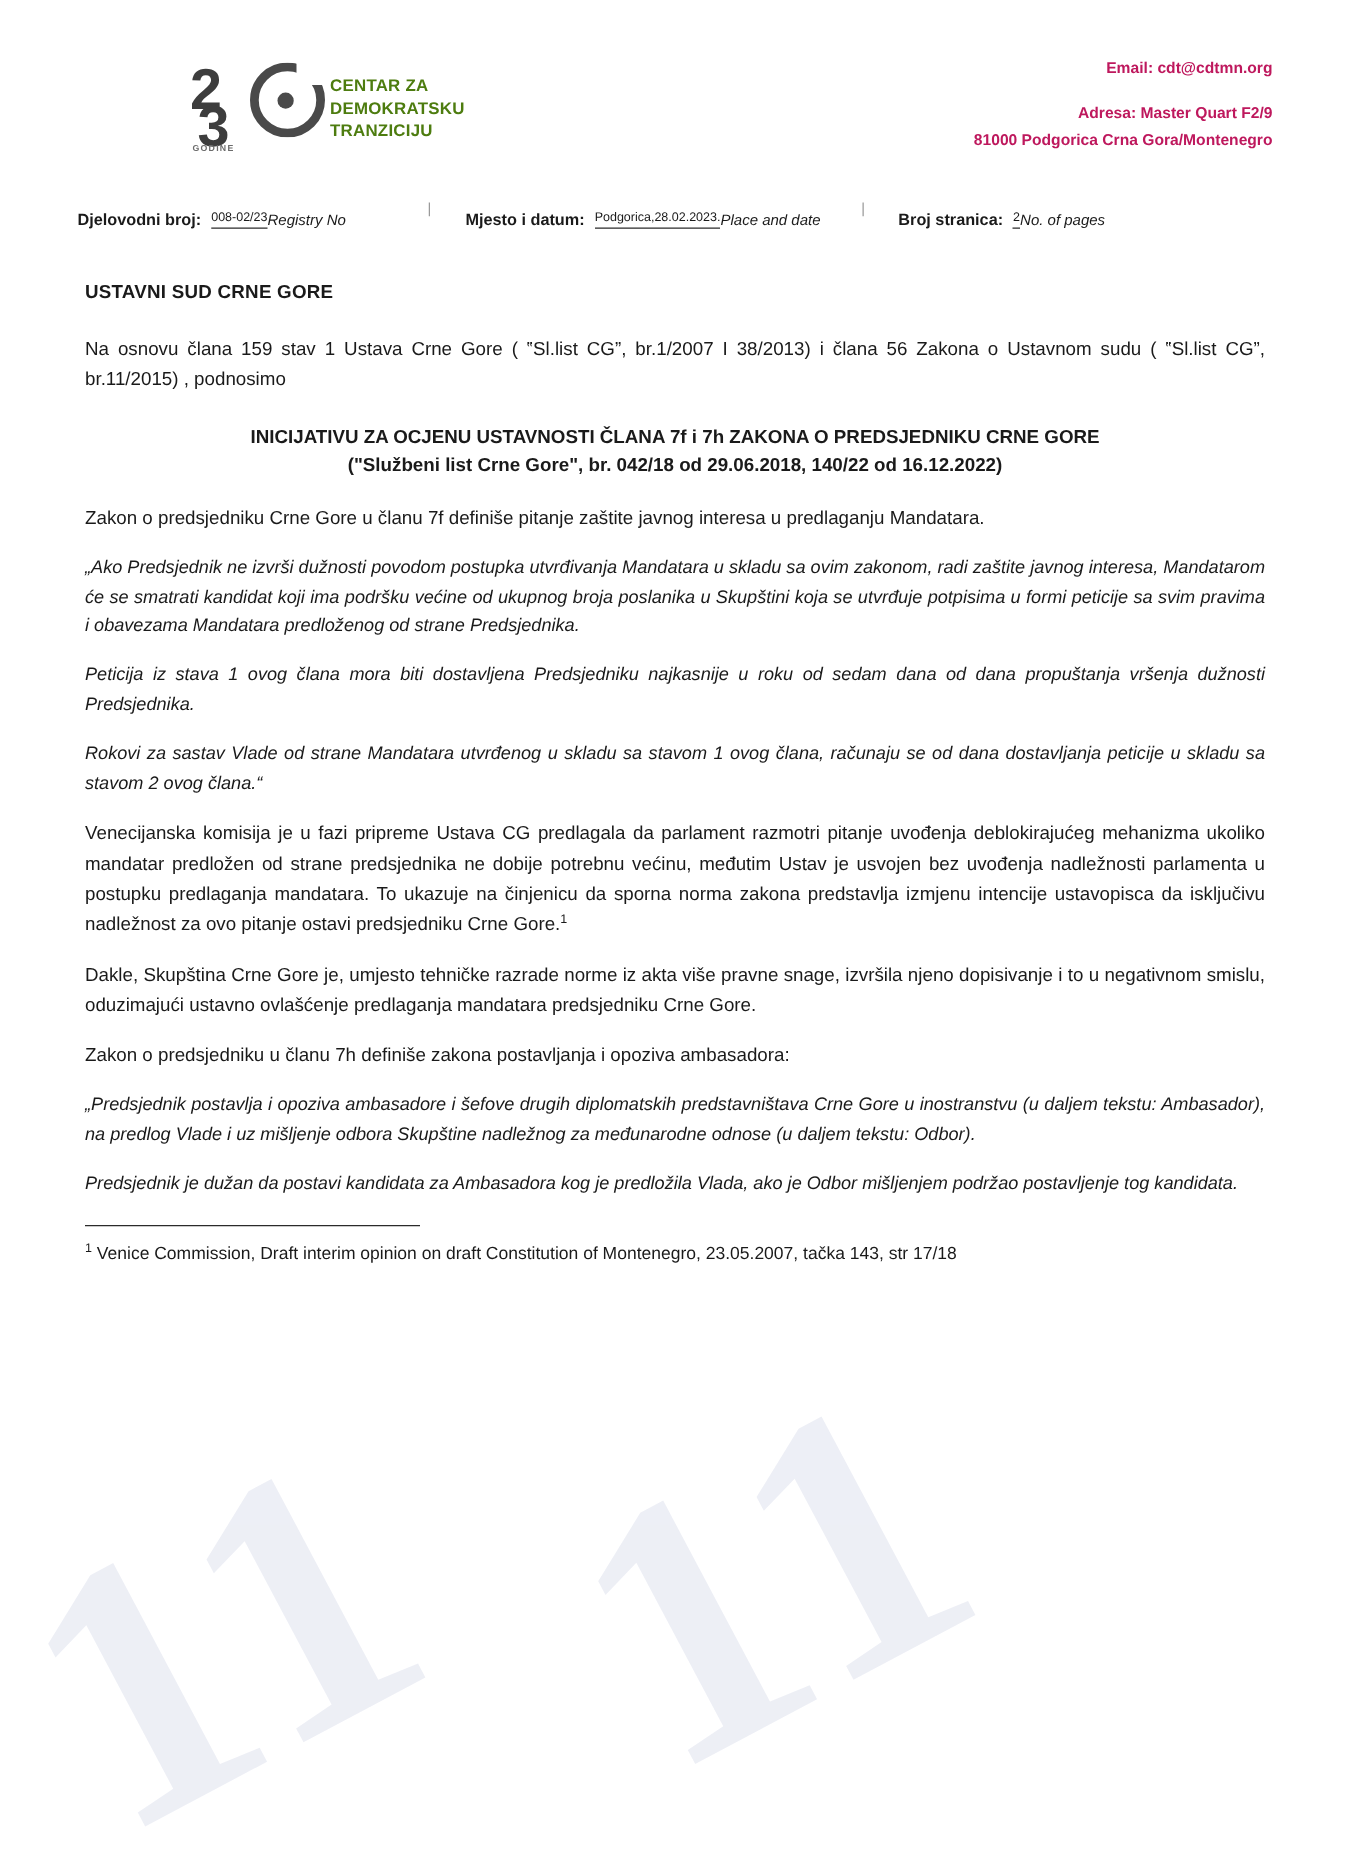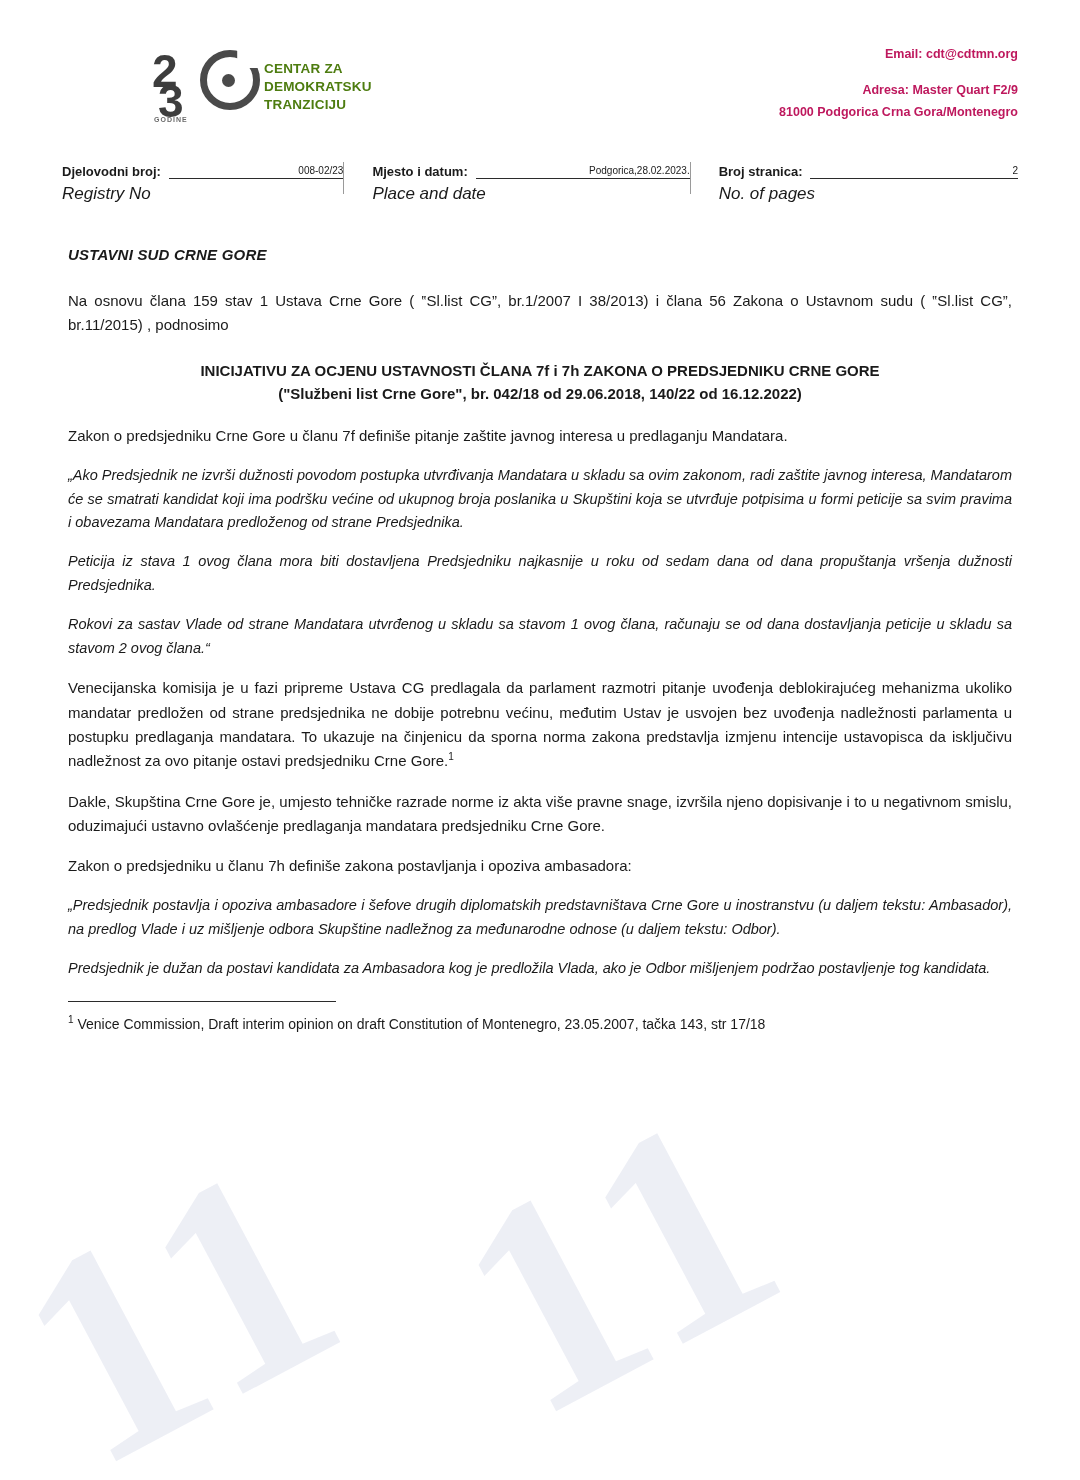--- a/index.html
+++ b/index.html
@@ -130,21 +130,21 @@
   .contact .email { margin-bottom: 14px; }
 
   
   .meta-row {
     display: flex;
     margin-top: 40px;
     align-items: stretch;
   }
   .meta-cell {
     display: flex;
-    flex-direction: column;
+    flex-direction: row;
     justify-content: flex-start;
   }
   .meta-cell.c1 { width: 282px; }
   .meta-cell.c2 { width: 318px; padding-left: 28px; }
   .meta-cell.c3 { width: 300px; padding-left: 28px; }
   .meta-line {
     display: flex;
     align-items: flex-end;
   }
   .meta-label {
@@ -154,42 +154,41 @@
   }
   .meta-value {
     flex: 1;
     border-bottom: 1px solid #2b2b2b;
     margin-left: 8px;
     font-size: 10px;
     text-align: right;
     padding-bottom: 2px;
   }
   .meta-sub {
-    font-size: 17px;
+    font-size: 12px;
     font-style: italic;
     margin-top: 5px;
   }
   .divider {
     width: 1px;
     background: #9a9a9a;
     margin-top: -2px;
     margin-bottom: 10px;
   }
 
   
   .body-wrap {
     margin-top: 42px;
     padding: 0 6px;
   }
   h1.addressee {
     font-size: 15px;
     font-weight: bold;
     margin: 14px 0 26px 0;
     letter-spacing: .2px;
-    font-style: italic;
   }
   p.para {
     font-size: 15px;
     line-height: 1.62;
     margin: 0 0 16px 0;
     text-align: justify;
   }
   p.quote {
     font-style: italic;
     font-size: 14.5px;

